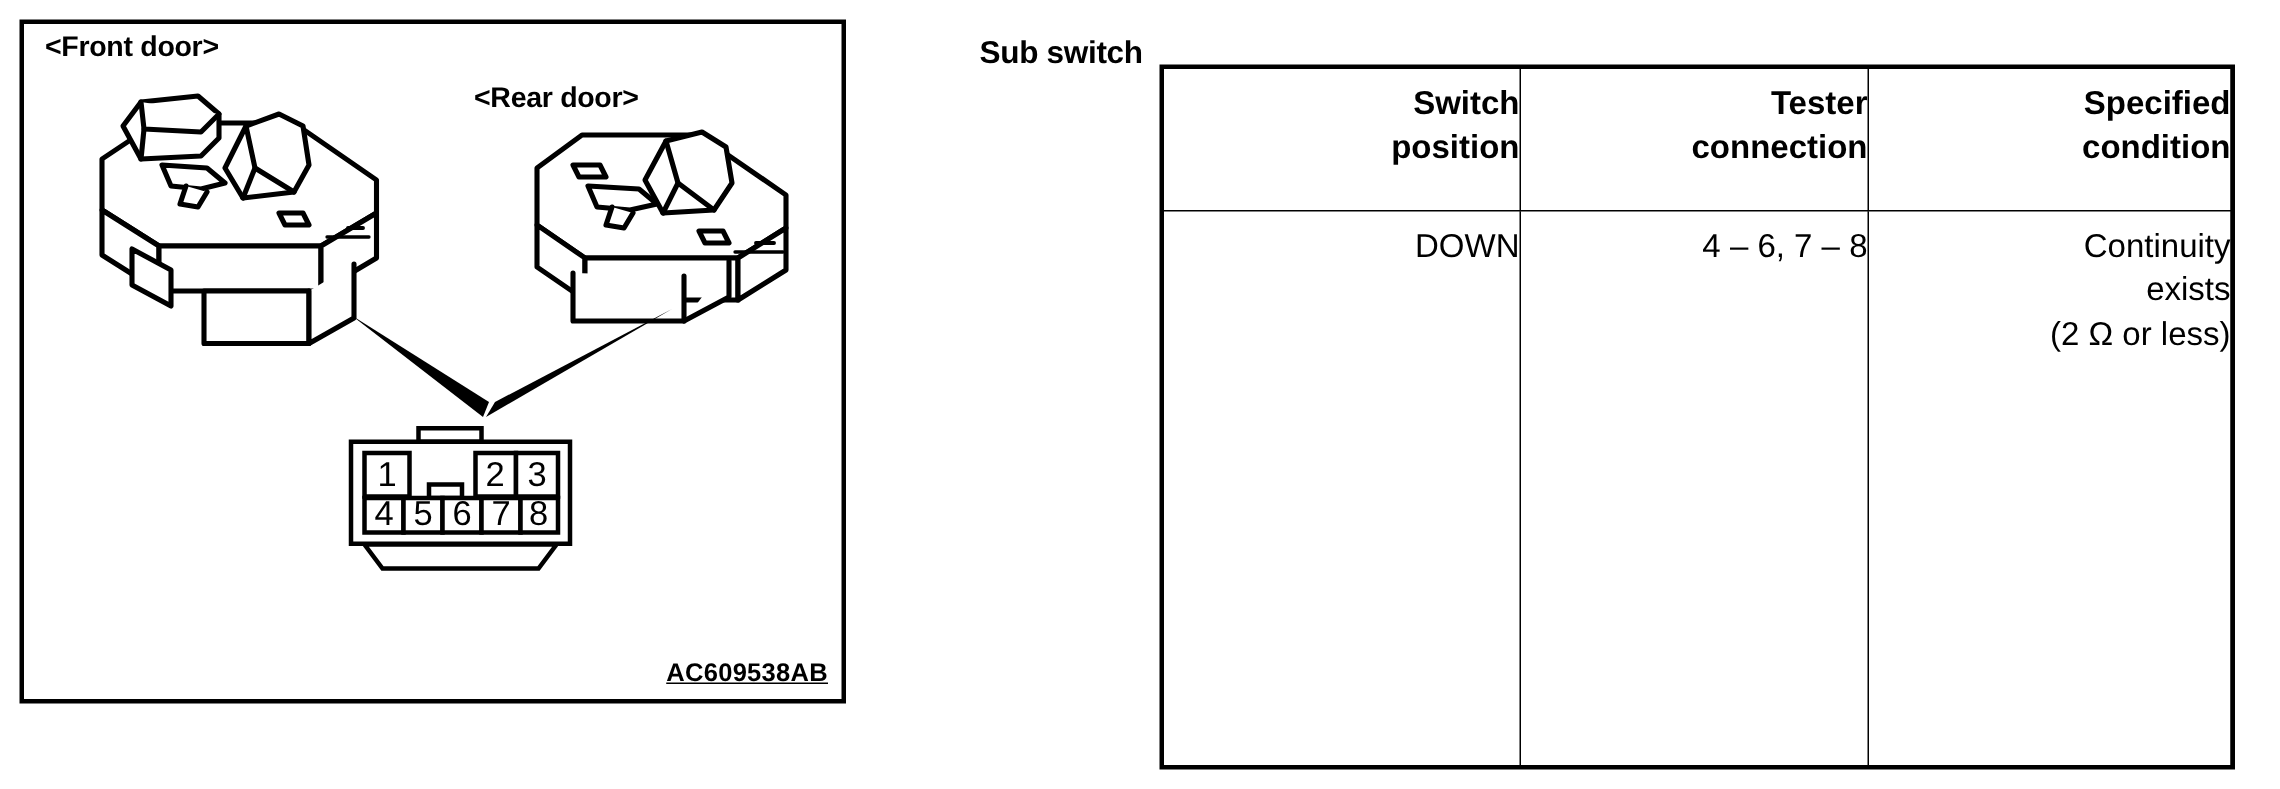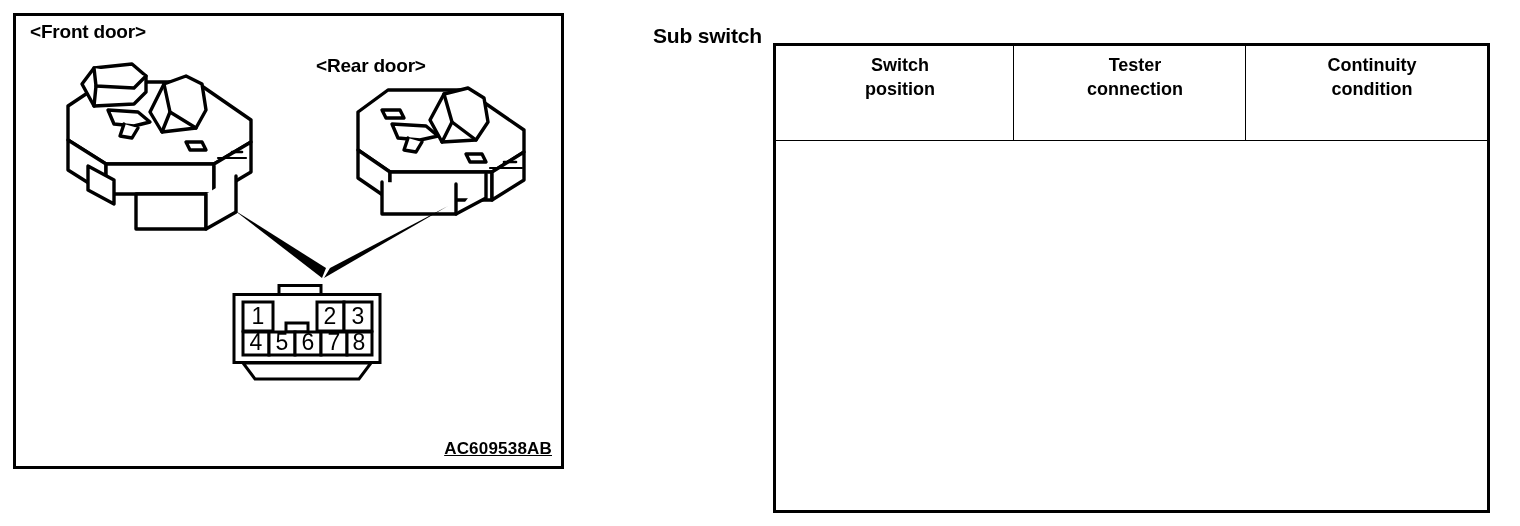--- a/index.html
+++ b/index.html
@@ -92,23 +92,23 @@
     background: #fff;
   }
   #spec-table col.c1 { width: 238px; }
   #spec-table col.c2 { width: 232px; }
   #spec-table col.c3 { width: 242px; }
 
   #spec-table th,
   #spec-table td {
     border: 1px solid #000;
     vertical-align: top;
-    text-align: center;
+    text-align: right;
     padding: 8px 0 8px 11px;
-    font-size: 18px;
+    font-size: 22px;
     line-height: 1.33;
     font-weight: normal;
   }
   #spec-table th {
     font-weight: bold;
     height: 78px;
   }
   #spec-table tbody tr { height: 122px; }
 
   #spec-table {
@@ -244,20 +244,29 @@
     <tr>
       <th>
         <span class="cell-line">Switch</span>
         <span class="cell-line">position</span>
       </th>
       <th>
         <span class="cell-line">Tester</span>
         <span class="cell-line">connection</span>
       </th>
       <th>
-        <span class="cell-line">Continuity</span>
+        <span class="cell-line">Specified</span>
         <span class="cell-line">condition</span>
       </th>
     </tr>
   </thead>
   <tbody>
+    <tr>
+      <td>DOWN</td>
+      <td>4 – 6, 7 – 8</td>
+      <td>
+        <span class="cell-line">Continuity</span>
+        <span class="cell-line">exists</span>
+        <span class="cell-line">(2 Ω or less)</span>
+      </td>
+    </tr>
   </tbody>
 </table>
 
 </body></html>

